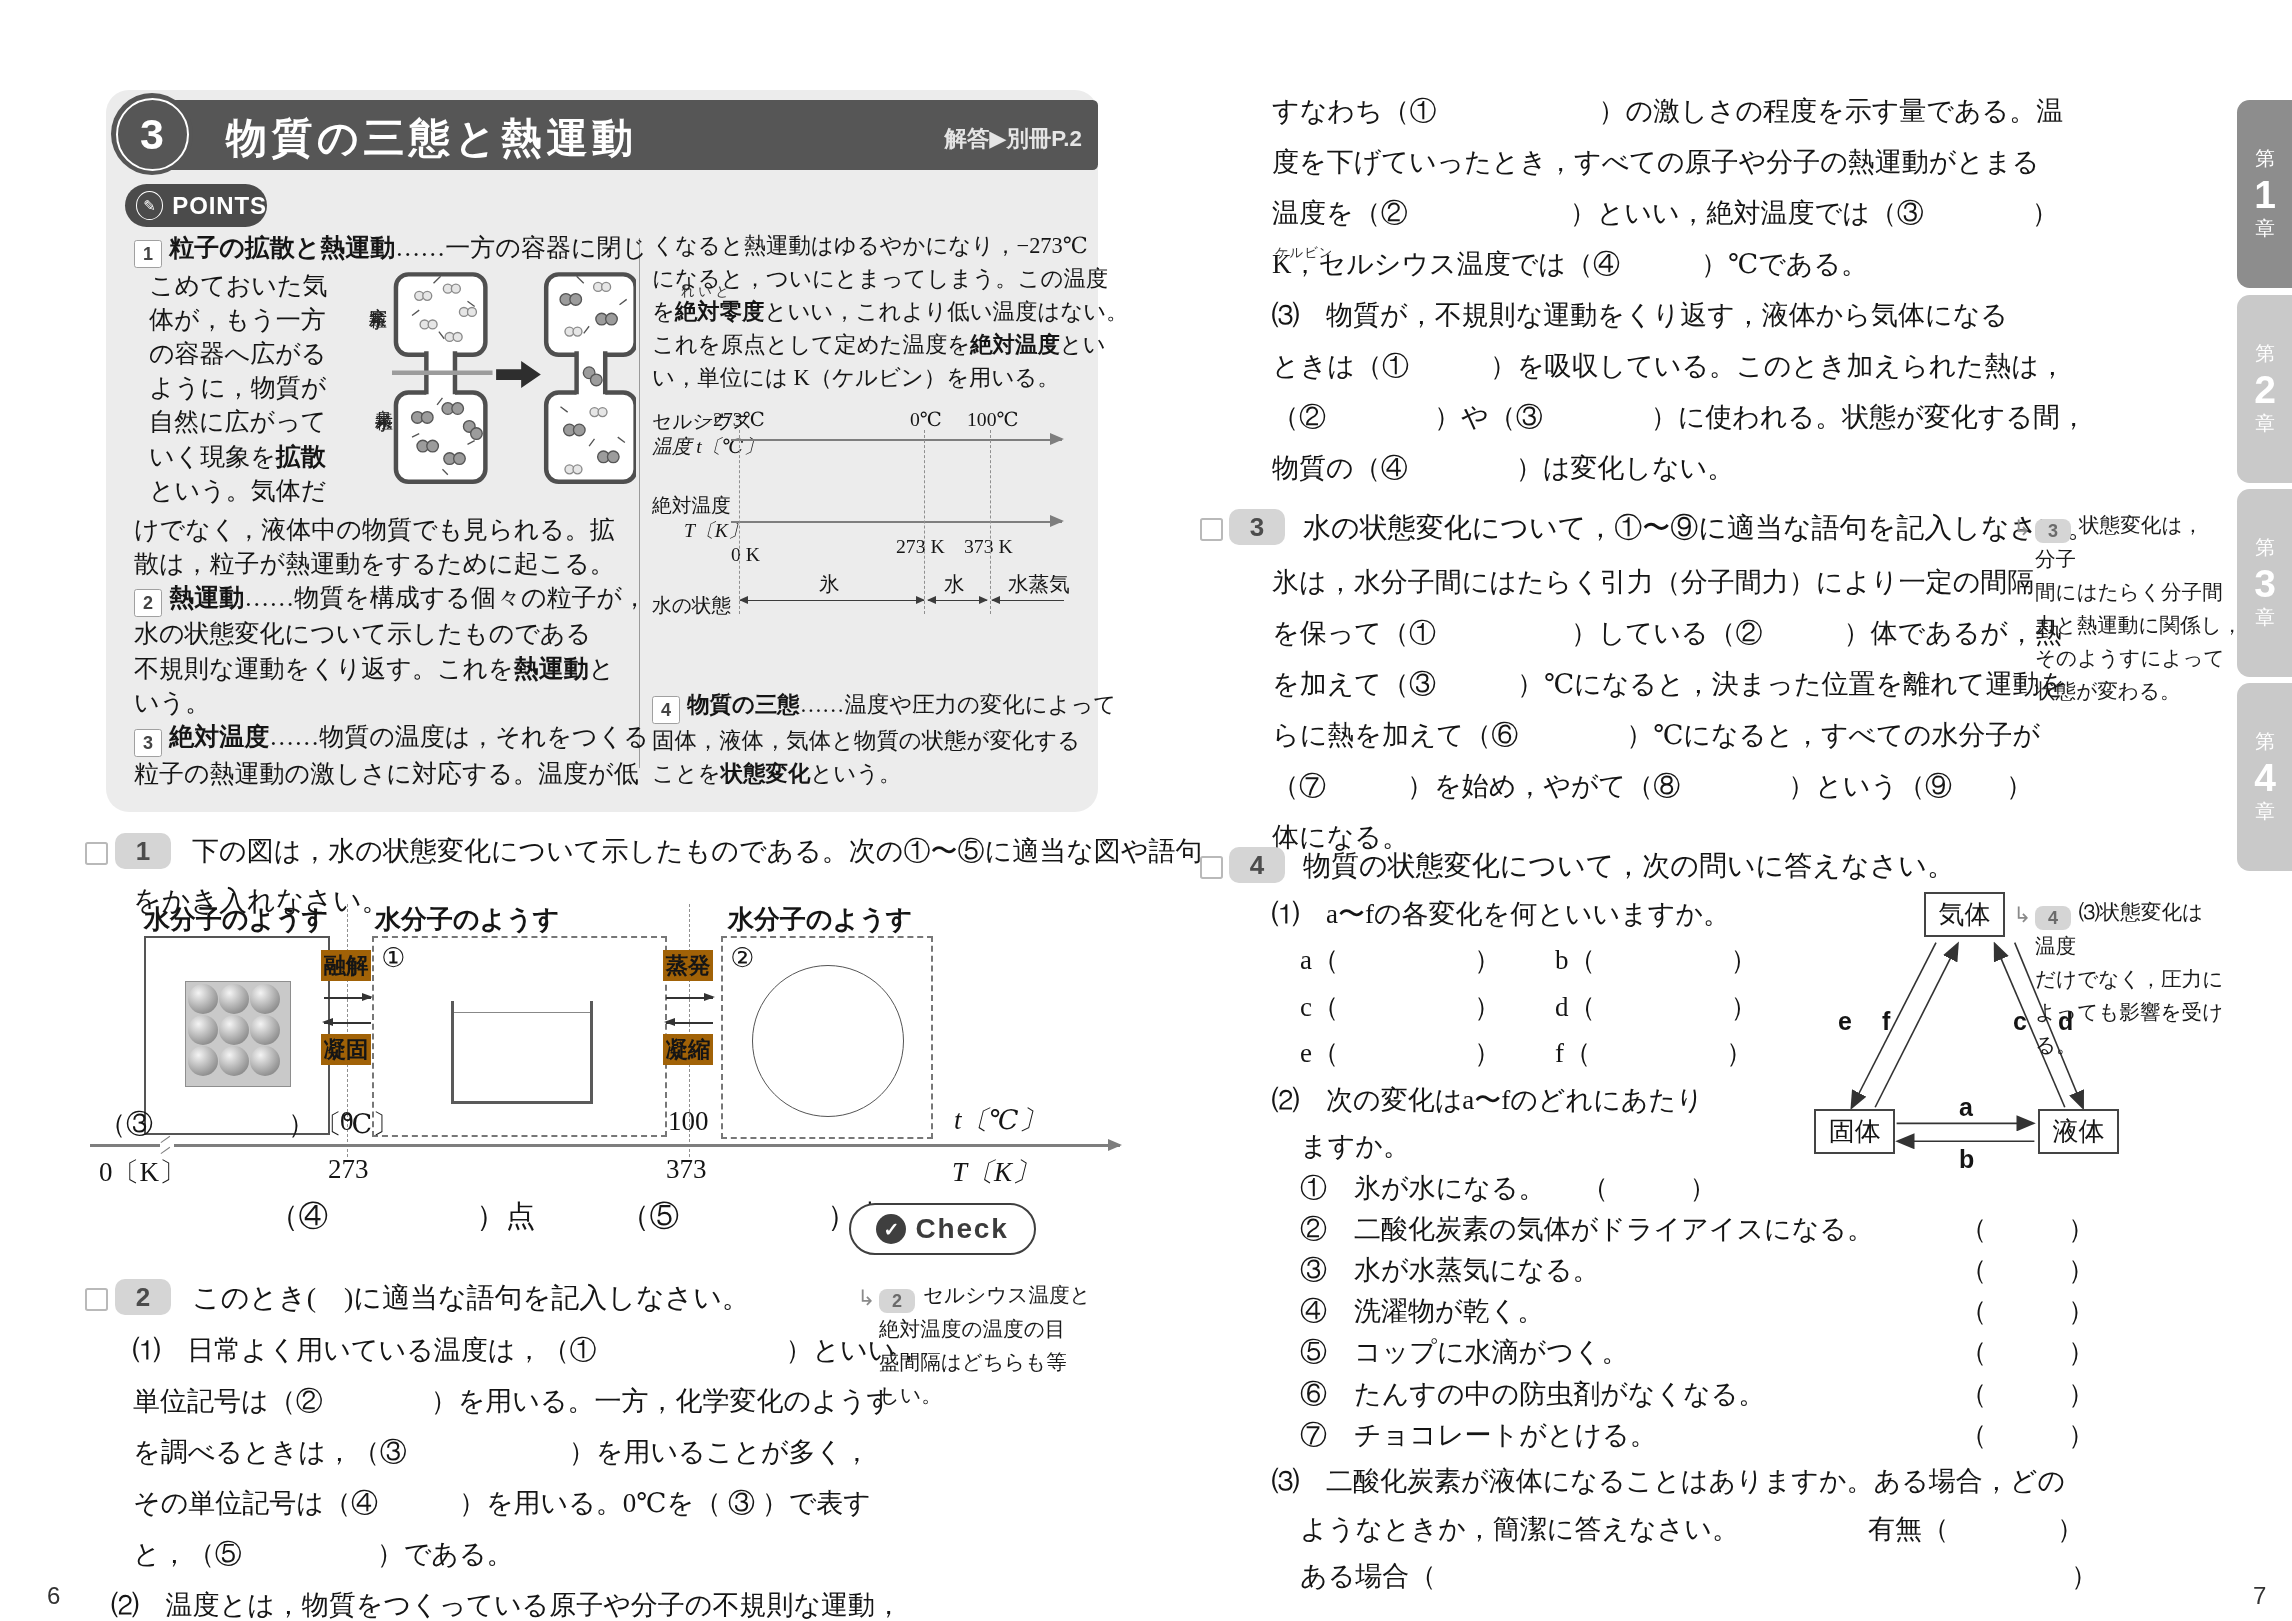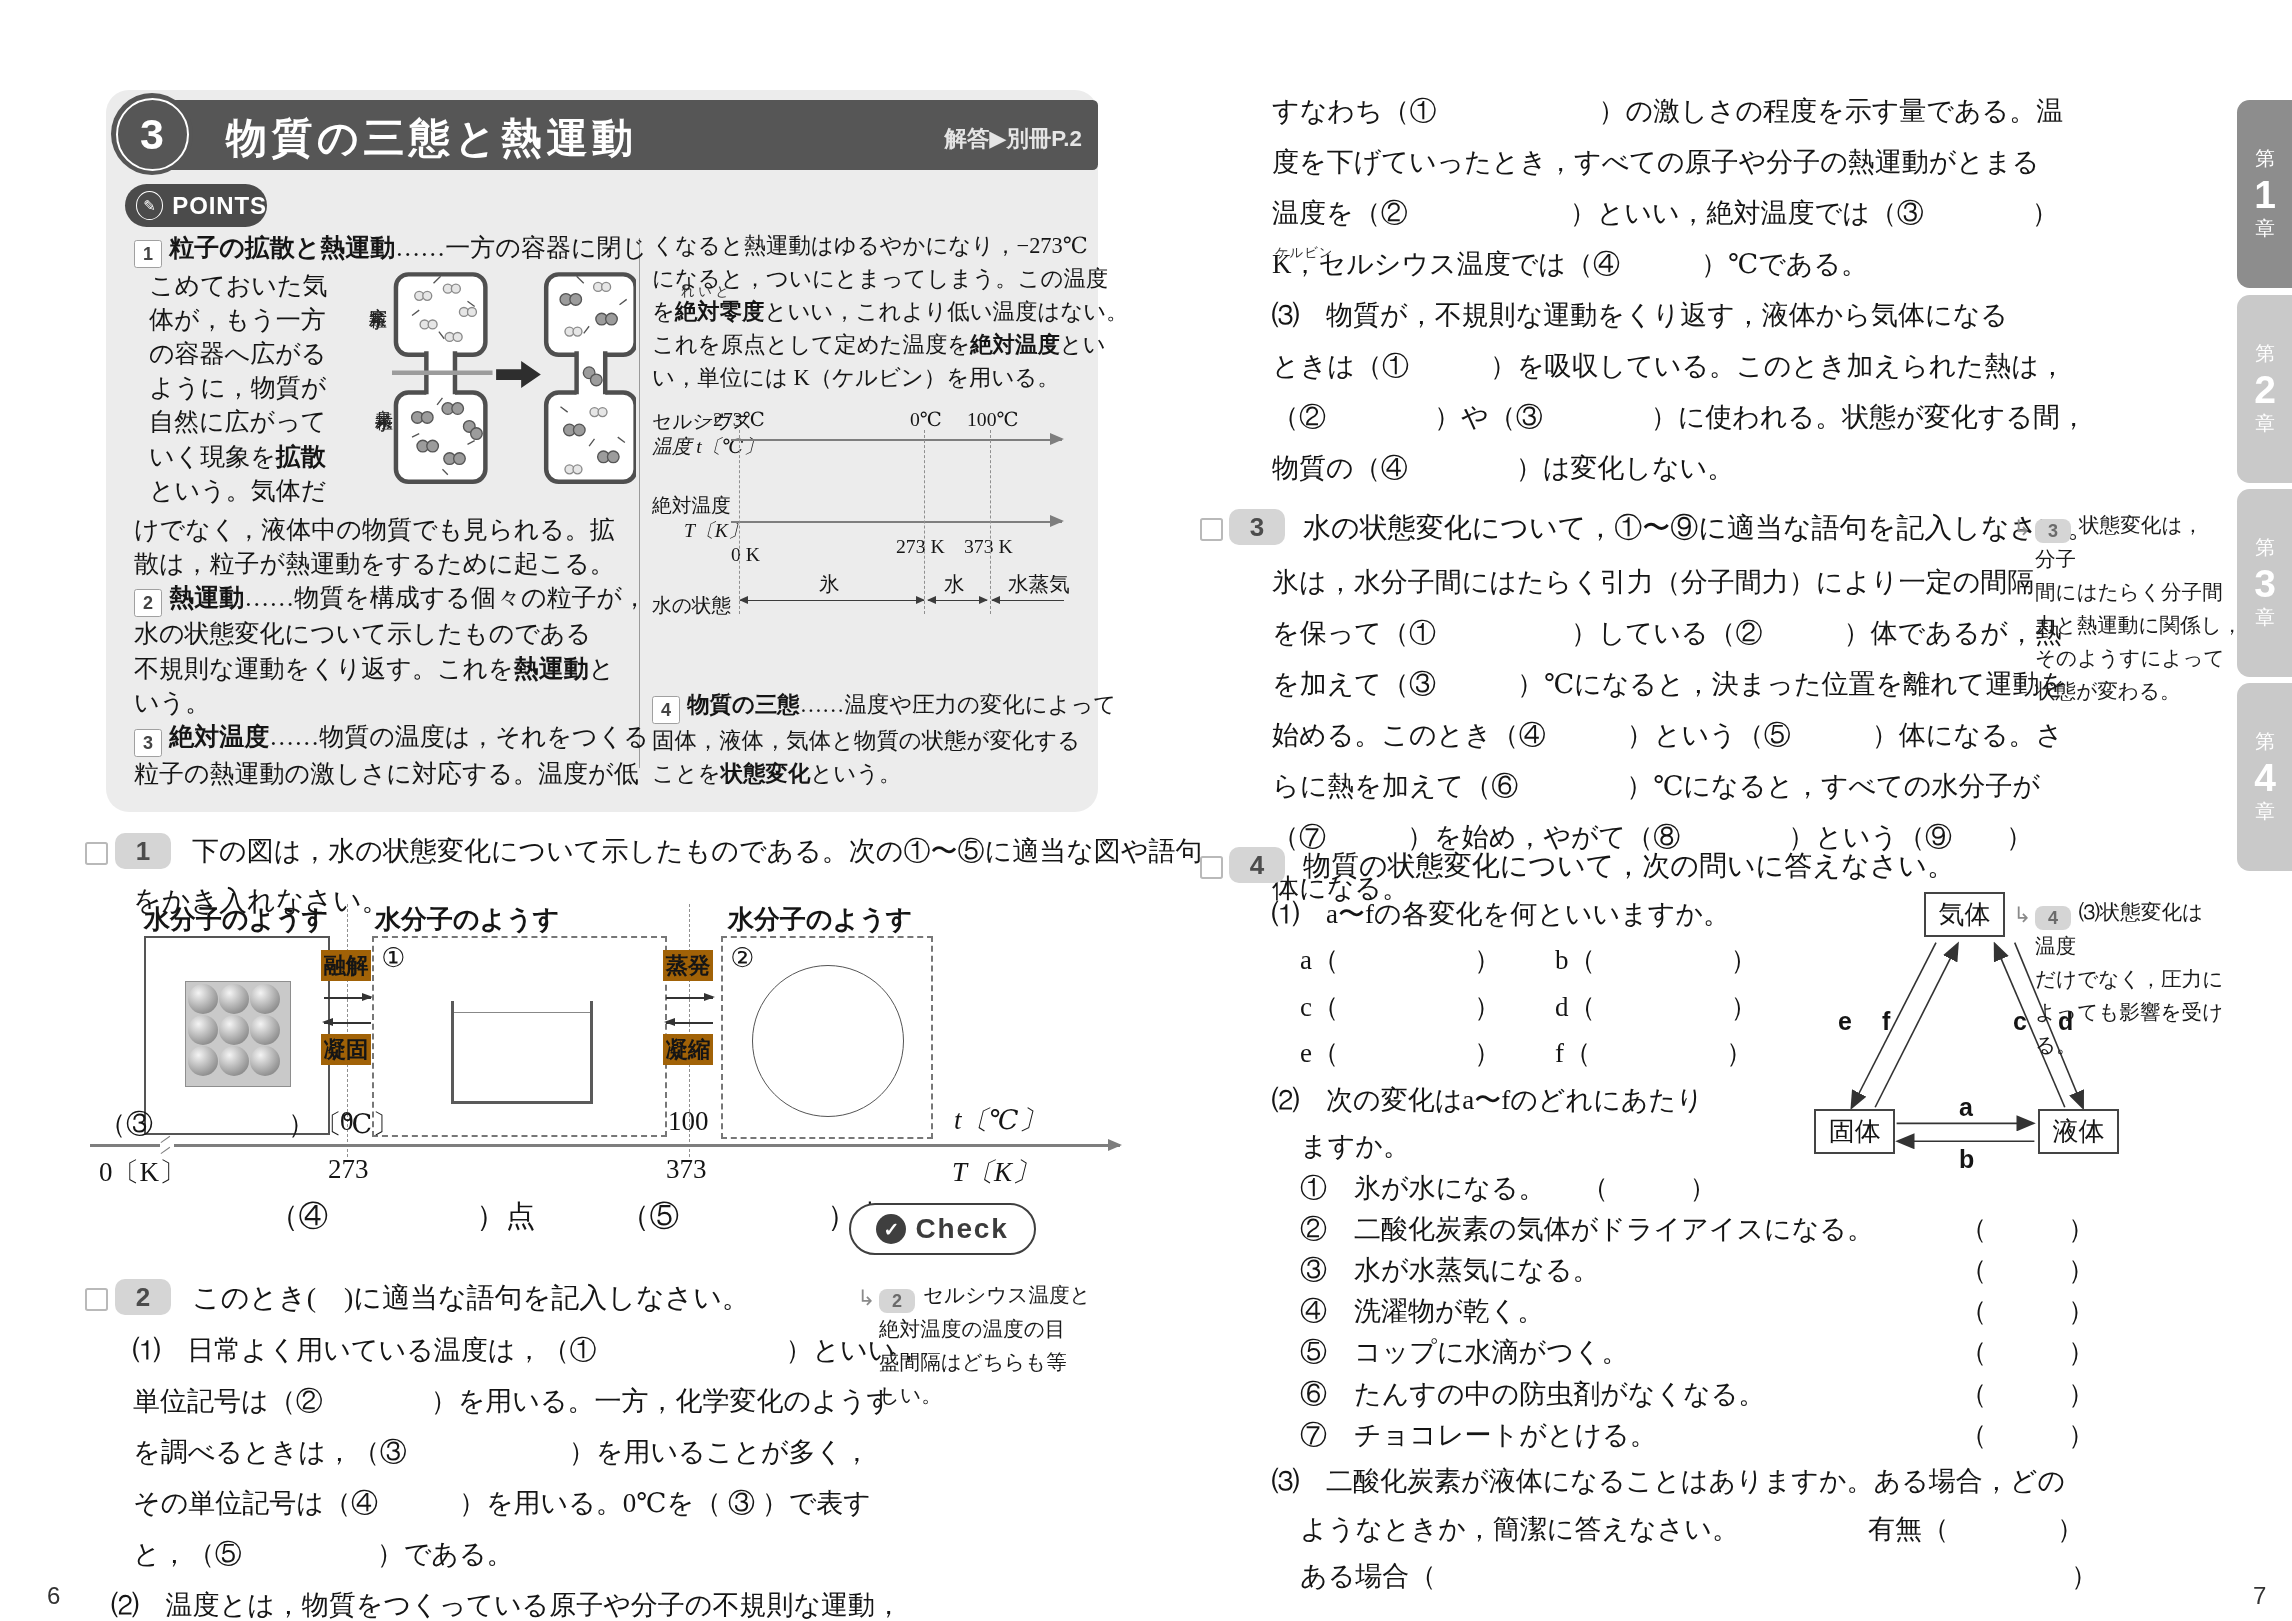--- a/index.html
+++ b/index.html
@@ -365,21 +365,20 @@
   <span class="furi" style="left:1275px;top:244px;letter-spacing:0.9px">ケルビン</span>
 
   <div class="chk" style="left:1200px;top:518px"></div>
   <div class="badge" style="left:1229px;top:509px">3</div>
   <div class="stmt" style="left:1303px;top:509px">水の状態変化について，①〜⑨に適当な語句を記入しなさい。</div>
   <div class="abs" style="left:1272px;top:557px;font-size:27px;line-height:51px">
     <div>
         <div class="line">氷は，水分子間にはたらく引力（分子間力）により一定の間隔</div>
         <div class="line">を保って（①　　　　　）している（②　　　）体であるが，熱</div>
         <div class="line">を加えて（③　　　）℃になると，決まった位置を離れて運動を</div>
-        <div class="line">始める。このとき（④　　　）という（⑤　　　）体になる。さ</div>
         <div class="line">らに熱を加えて（⑥　　　　）℃になると，すべての水分子が</div>
         <div class="line">（⑦　　　）を始め，やがて（⑧　　　　）という（⑨　　）</div>
         <div class="line">体になる。</div>
       </div>
   </div>
   <div class="mnote" style="left:2035px;top:509px;width:176px">
     <span class="hook">↳</span>
     <div><span class="npill">3</span><span>状態変化は，分子</span></div>
     <div>
         <div class="line">間にはたらく分子間</div>

